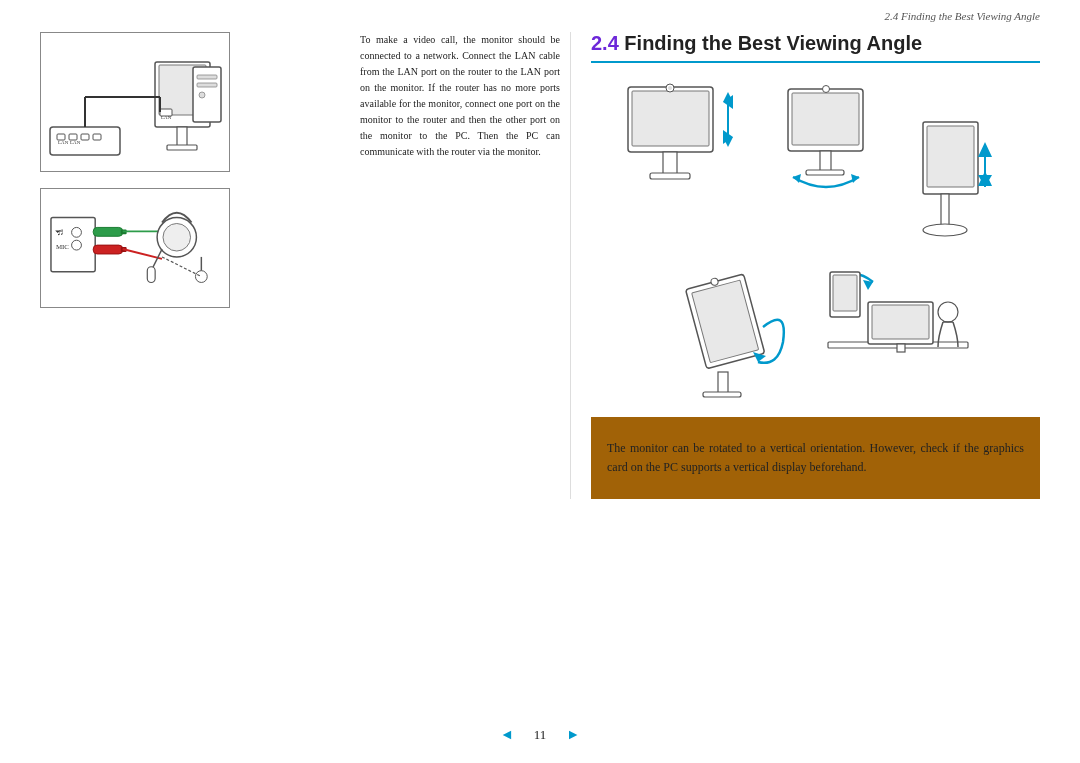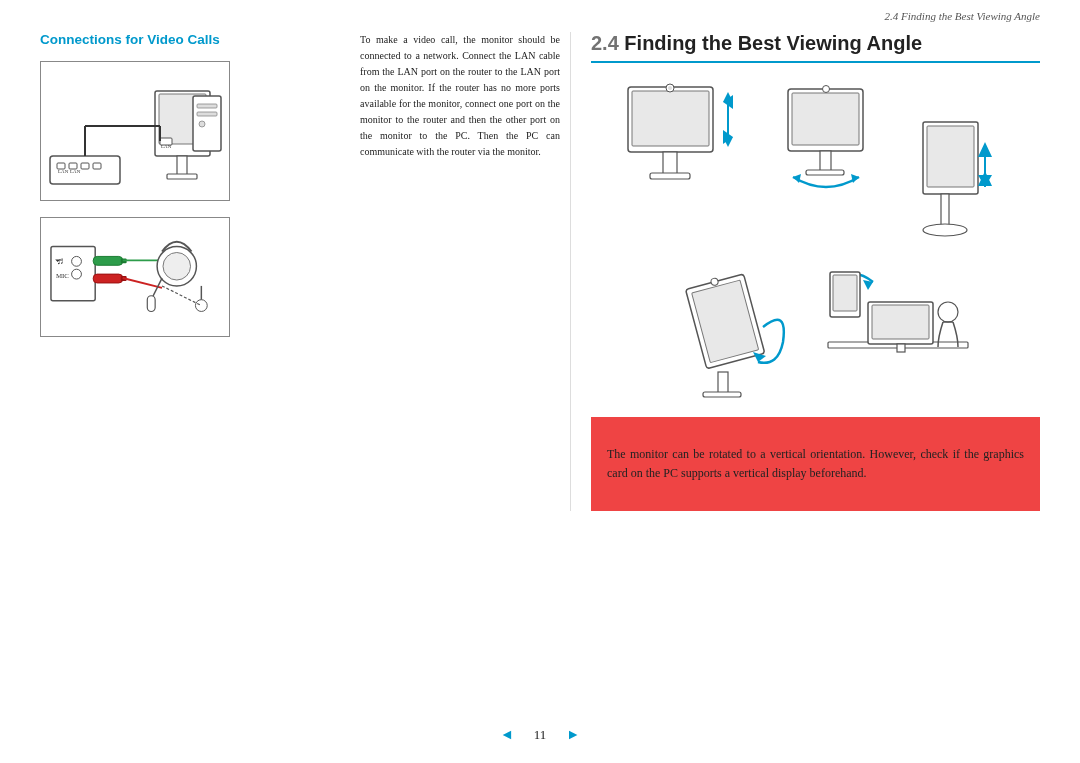--- a/index.html
+++ b/index.html
@@ -127,23 +127,23 @@
       justify-content: center;
     }
 
     .monitor-diagram {
       display: flex;
       flex-direction: column;
       align-items: center;
     }
 
     .note-box {
-      background: #ef4444;
+      background: #a16207;
       border: none;
-      padding: 28px 16px;
+      padding: 22px 16px;
       font-size: 12px;
       line-height: 1.6;
       margin: 0 0 0 0;
       font-family: 'Times New Roman', Times, serif;
       text-align: justify;
     }
 
     
     .page-footer {
       position: absolute;
@@ -171,21 +171,20 @@
 </head>
 <body>
 
 <div class="page-header">
   <span>2.4 Finding the Best Viewing Angle</span>
 </div>
 
 <div class="page-content">
 
   <div class="left-col">
-    <div class="section-title-blue">Connections for Video Calls</div>
 
     <div class="diagram-box">
       <svg class="network-svg" viewBox="0 0 180 130" xmlns="http://www.w3.org/2000/svg">
 
         <rect x="5" y="90" width="70" height="28" rx="3" fill="white" stroke="#555" stroke-width="1.5"></rect>
 
         <rect x="12" y="97" width="8" height="6" rx="1" fill="white" stroke="#555" stroke-width="1"></rect>
         <rect x="24" y="97" width="8" height="6" rx="1" fill="white" stroke="#555" stroke-width="1"></rect>
         <rect x="36" y="97" width="8" height="6" rx="1" fill="white" stroke="#555" stroke-width="1"></rect>
         <rect x="48" y="97" width="8" height="6" rx="1" fill="white" stroke="#555" stroke-width="1"></rect>
@@ -253,21 +252,21 @@
         <line x1="115" y1="60" x2="155" y2="80" stroke="#555" stroke-width="1.2" stroke-dasharray="3,2"></line>
       </svg>
     </div>
   </div>
 
   <div class="middle-col">
     <p>To make a video call, the monitor should be connected to a network. Connect the LAN cable from the LAN port on the router to the LAN port on the monitor. If the router has no more ports available for the monitor, connect one port on the monitor to the router and then the other port on the monitor to the PC. Then the PC can communicate with the router via the monitor.</p>
   </div>
 
   <div class="right-col">
-    <div class="section-title-main"><span style="color:#737373">2.4</span>&nbsp;Finding the Best Viewing Angle</div>
+    <div class="section-title-main"><span style="color:#6d28d9">2.4</span>&nbsp;Finding the Best Viewing Angle</div>
 
 
     <div class="diagrams-grid">
 
       <div class="monitor-diagram">
         <svg width="145" height="150" viewBox="0 0 145 150">
 
           <rect x="20" y="10" width="85" height="65" rx="3" fill="white" stroke="#555" stroke-width="1.5"></rect>
           <rect x="24" y="14" width="77" height="55" rx="1" fill="#e8e8e8" stroke="#777" stroke-width="1"></rect>
 

